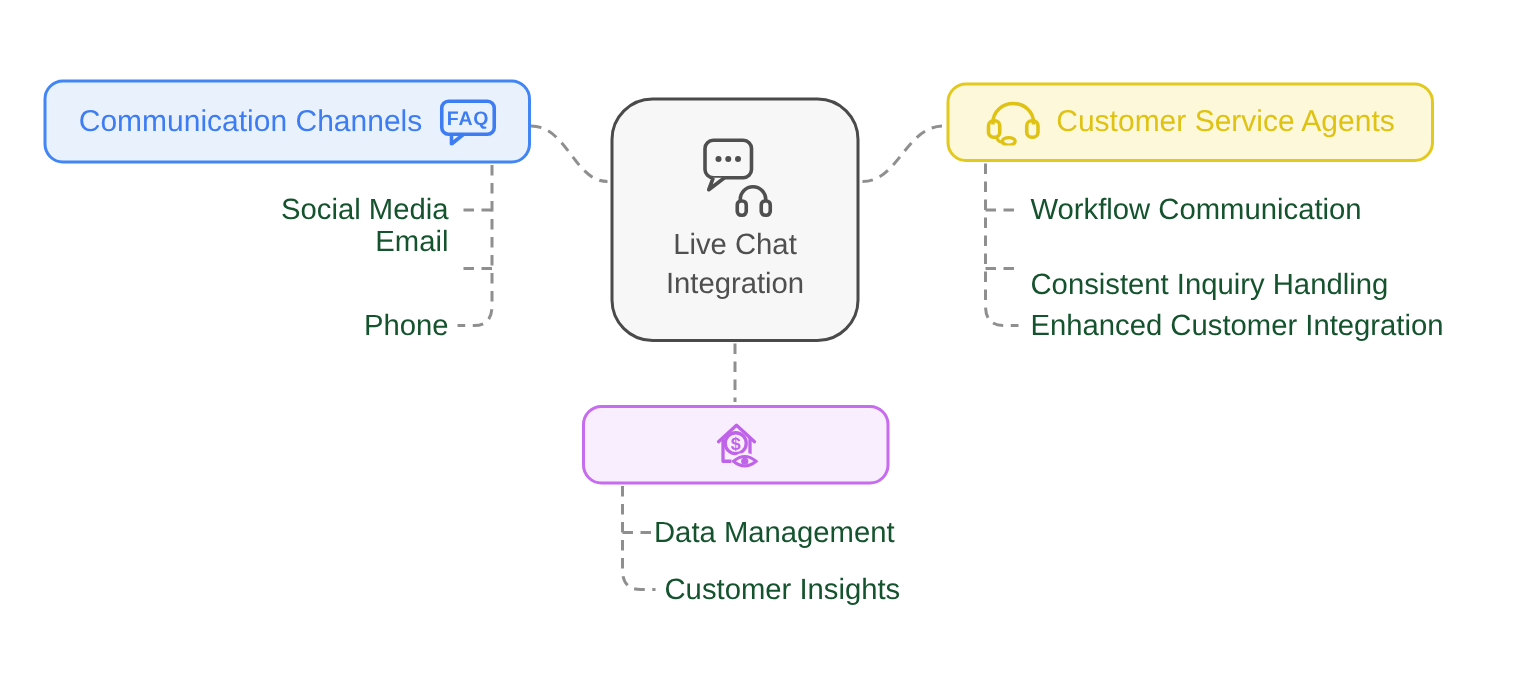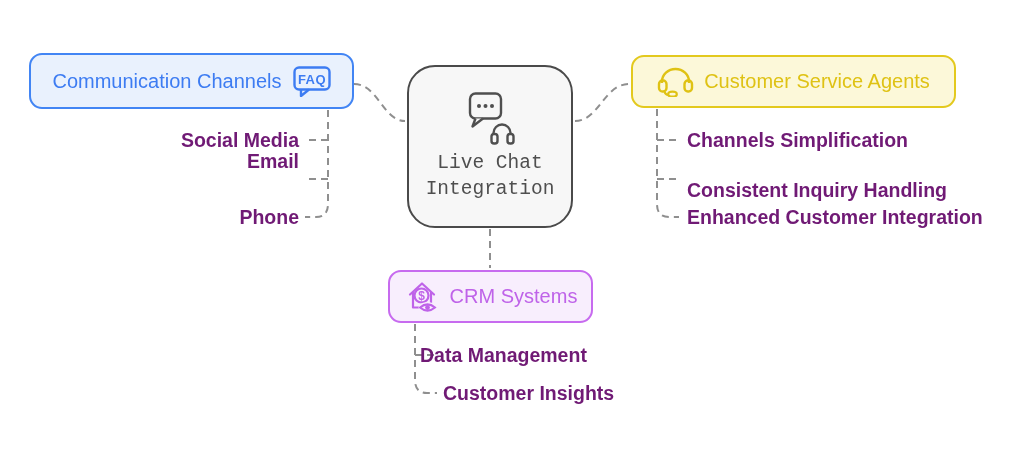--- a/index.html
+++ b/index.html
@@ -17,27 +17,26 @@
   }
   .branch { border-radius:13px; font-size:20px; font-weight:400; }
   .node-blue   { left:29px;  top:53px;  width:325px; height:56px;
                  background:#E9F1FD; border:2.5px solid #4285F4; color:#3D7CF2; gap:11px; }
   .node-yellow { left:631px; top:55px;  width:325px; height:53px;
                  background:#FCF8D9; border:2.5px solid #E3C91E; color:#DFC214; gap:10px; }
   .node-purple { left:388px; top:270px; width:205px; height:53px;
                  background:#F8EEFD; border:2.5px solid #C76BEF; color:#BF63E9; gap:10px; }
   .node-center { left:407px; top:65px;  width:166px; height:163px;
                  background:#F7F7F7; border:2px solid #4A4A4A; border-radius:28px;
-                 color:#4F4F4F; flex-direction:column; gap:5px; font-size:19.5px;font-family:Liberation Mono, monospace; }
+                 color:#4F4F4F; flex-direction:column; gap:5px; font-size:19.5px; }
   .center-label { width:130px; text-align:center; line-height:26px; white-space:normal; }
 
   .child {
-    position:absolute; font-size:19.5px; color:#701a75; line-height:24px;
+    position:absolute; font-size:19.5px; color:#14532d; line-height:24px;
     white-space:nowrap;
-    font-weight:bold;
   }
   .child.r-align { text-align:right; }
   .icon { flex:0 0 auto; display:block; }
 </style>
 </head>
 <body>
 
 <div class="canvas">
 
   <svg class="wires" viewBox="0 0 1024 461" aria-hidden="true">
@@ -95,27 +94,26 @@
   <div class="node branch node-purple">
     <svg class="icon" width="36" height="34" viewBox="0 0 36 34">
       <path d="M9,12 V27.5 H27 V12" fill="none" stroke="currentColor" stroke-width="2.2" stroke-linejoin="round"></path>
       <path d="M6,14.5 L18,3.5 L30,14.5" fill="none" stroke="currentColor" stroke-width="2.2" stroke-linejoin="round" stroke-linecap="round"></path>
       <circle cx="17.5" cy="15.5" r="7" fill="#F8EEFD" stroke="currentColor" stroke-width="2.2"></circle>
       <text x="17.5" y="19.8" text-anchor="middle" font-size="12" font-weight="700" fill="currentColor">$</text>
       <ellipse cx="23.5" cy="27.5" rx="9" ry="5.5" fill="#F8EEFD" stroke="none"></ellipse>
       <path d="M16,27.5 Q23.5,21.2 31,27.5 Q23.5,33.8 16,27.5 Z" fill="#F8EEFD" stroke="currentColor" stroke-width="2"></path>
       <circle cx="23.5" cy="27.5" r="2.4" fill="currentColor"></circle>
     </svg>
-    <span>CRM Systems</span>
   </div>
 
   <div class="child r-align" style="top:128px; right:725px;">Social Media</div>
   <div class="child r-align" style="top:149px; right:725px;">Email</div>
   <div class="child r-align" style="top:205px; right:725px;margin-left:31px;">Phone</div>
 
-  <div class="child" style="top:128px; left:687px;">Channels Simplification</div>
+  <div class="child" style="top:128px; left:687px;">Workflow Communication</div>
   <div class="child" style="top:167px; left:687px;margin-top:11px;">Consistent Inquiry Handling</div>
   <div class="child" style="top:205px; left:687px;">Enhanced Customer Integration</div>
 
-  <div class="child" style="top:343px; left:420px;">Data Management</div>
+  <div class="child" style="top:343px; left:436px;">Data Management</div>
   <div class="child" style="top:381px; left:443px;">Customer Insights</div>
 
 </div>
 
 </body></html>

